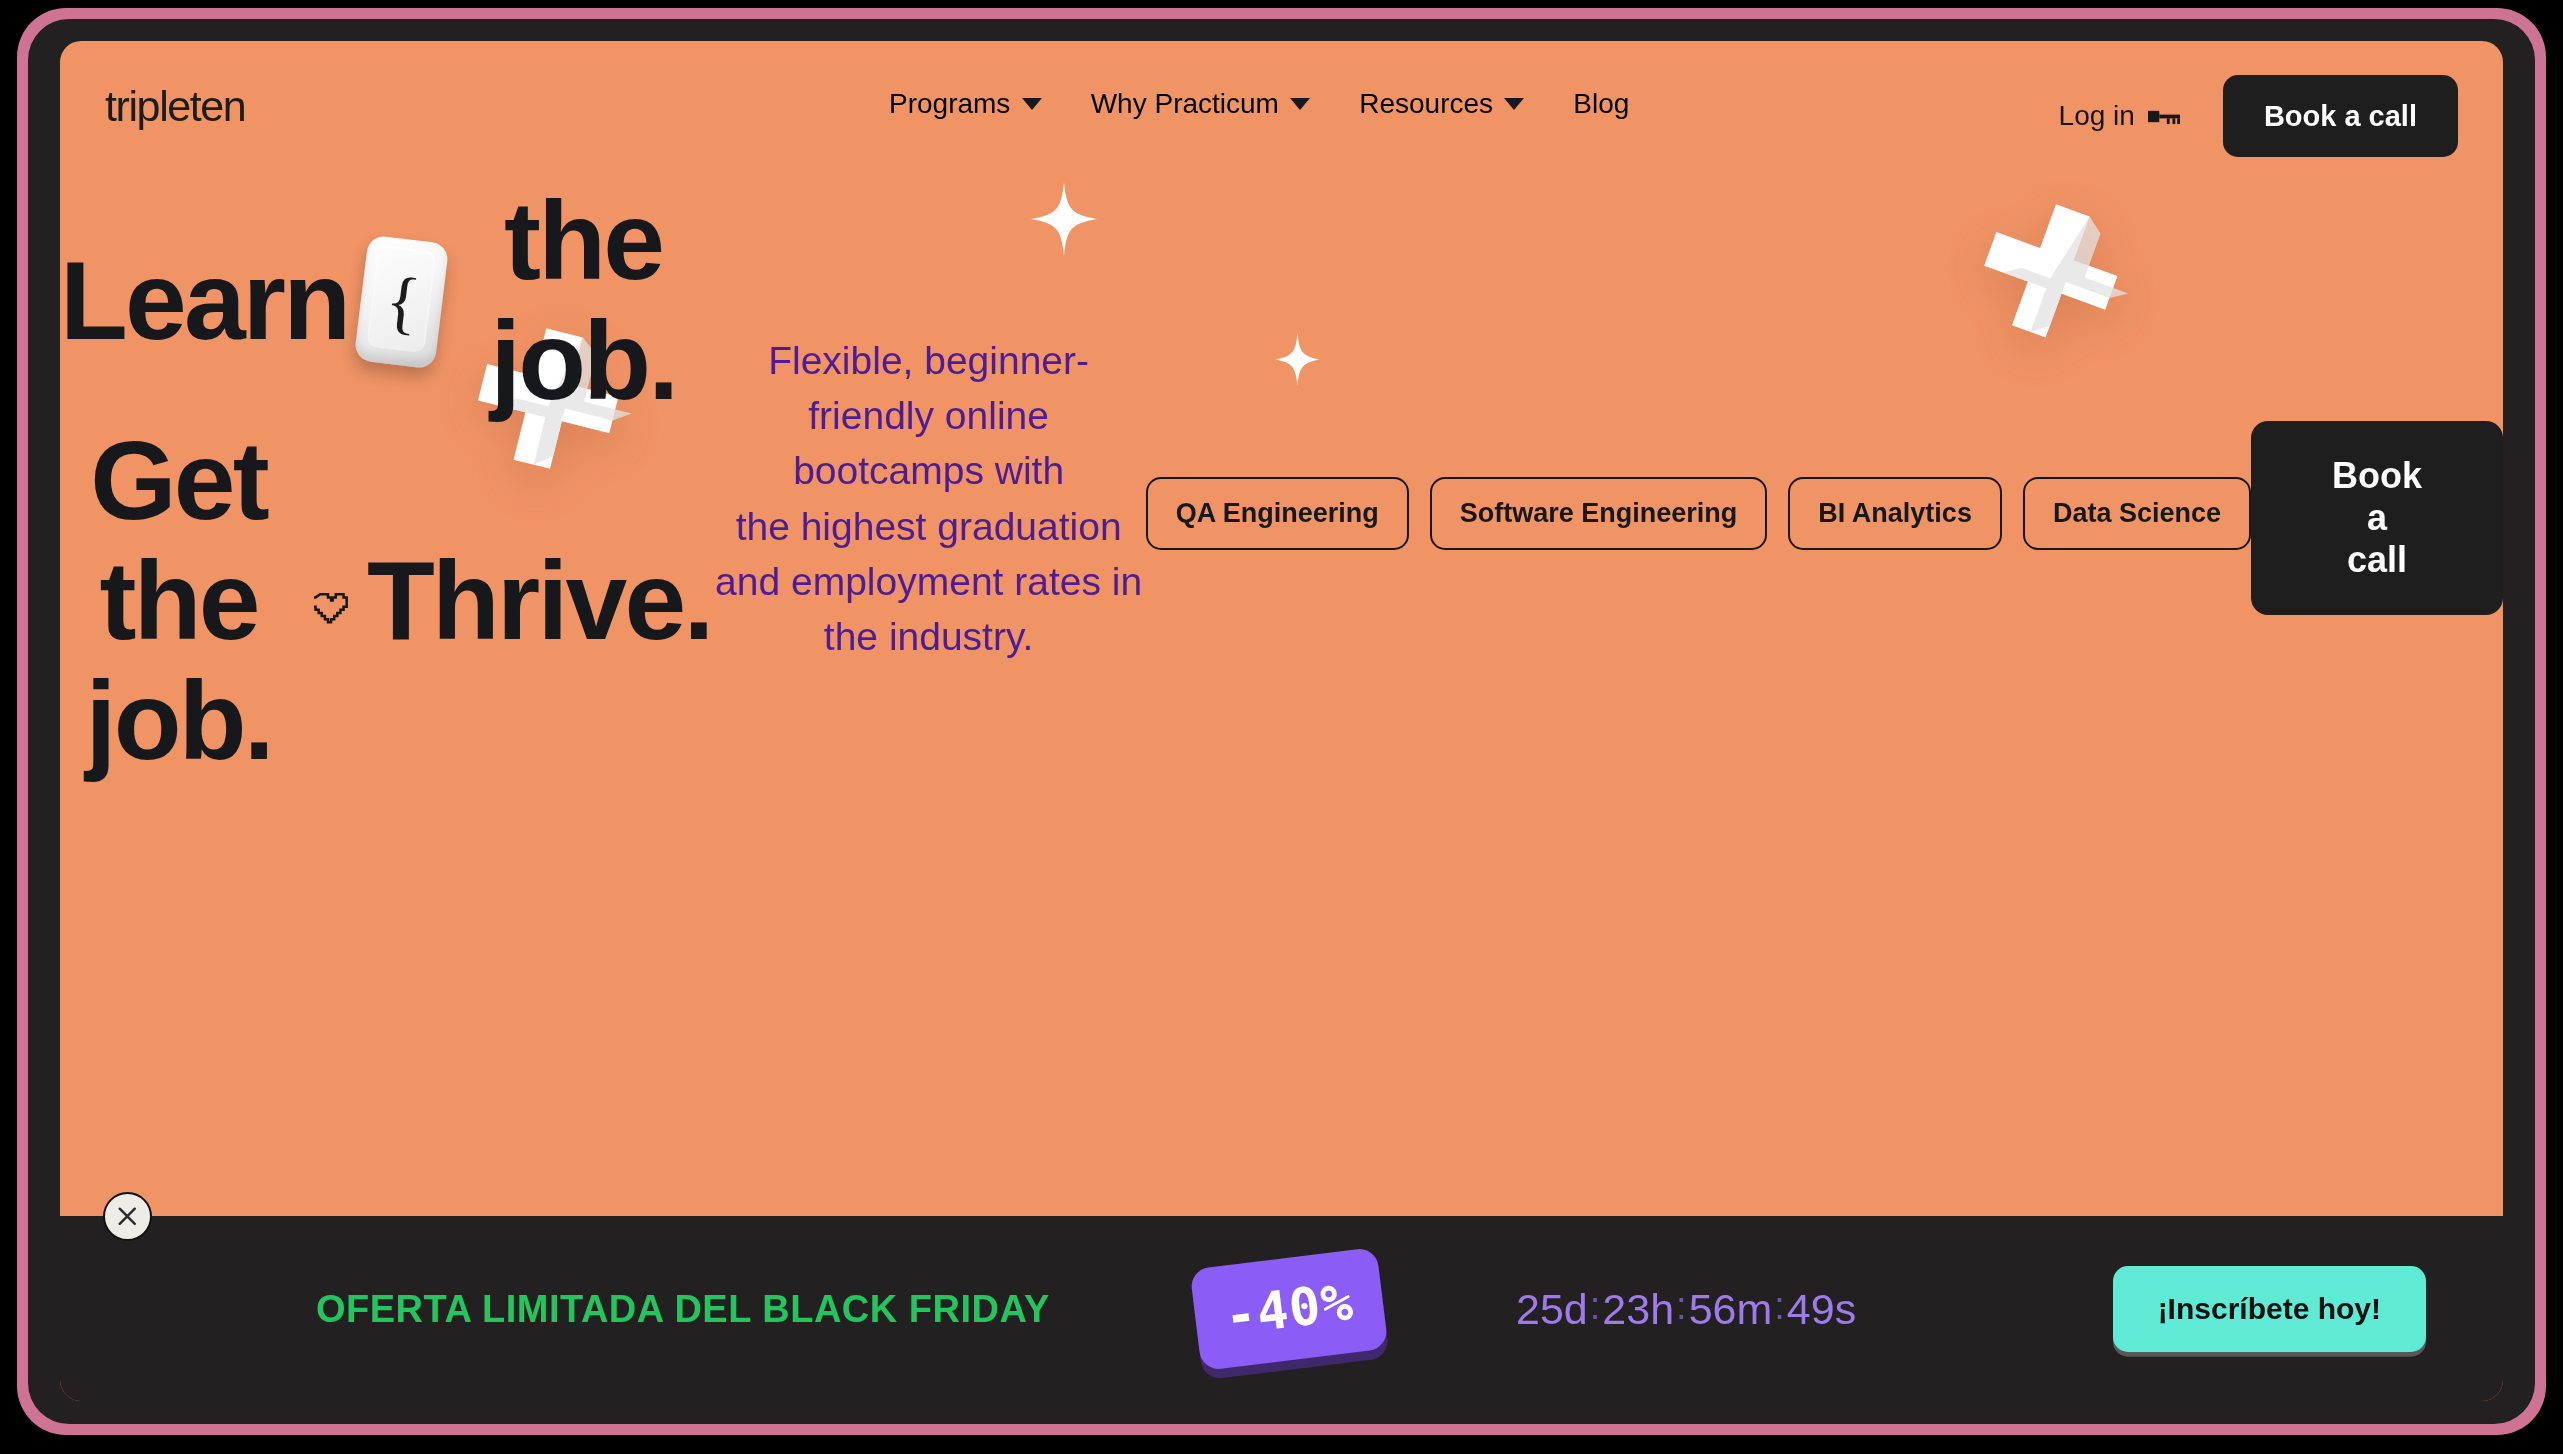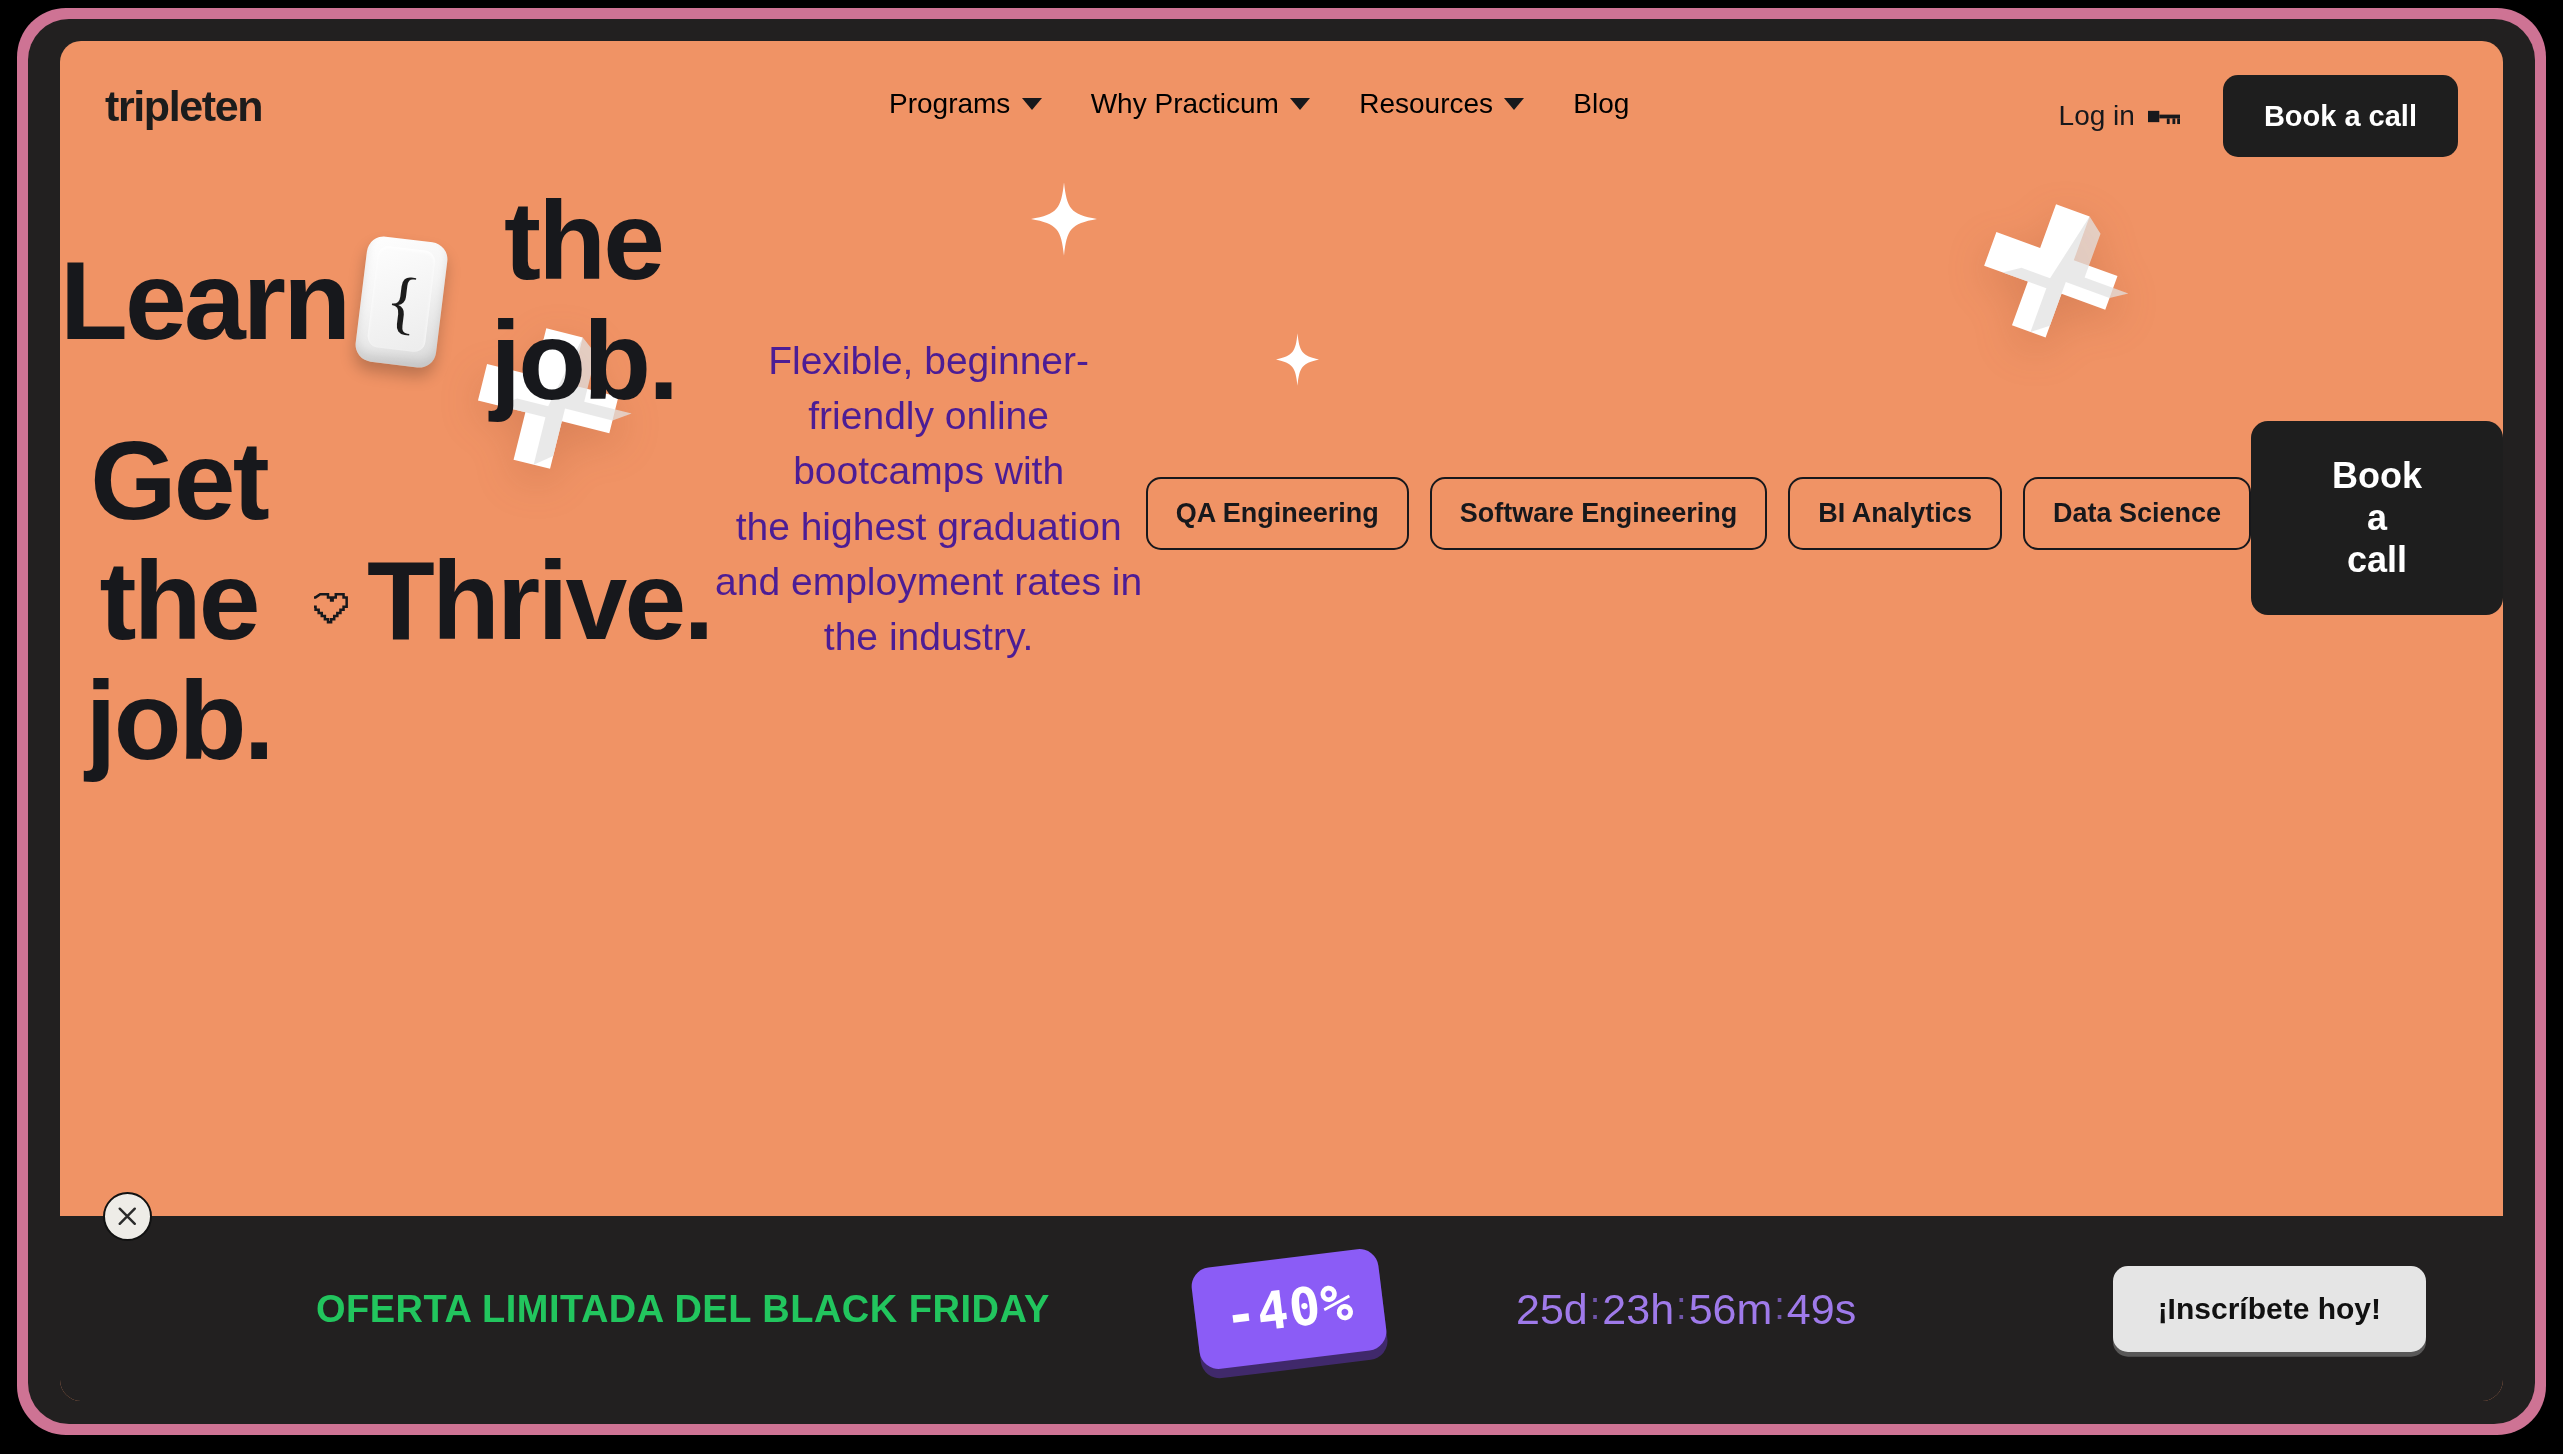--- a/index.html
+++ b/index.html
@@ -35,21 +35,21 @@
     overflow:hidden;
   }
 
   
   .nav{
     position:absolute; left:0; top:0; width:100%; height:132px;
     display:flex; align-items:center;
   }
   .logo{
     position:absolute; left:45px; top:41px;
-    font-size:43px; font-weight:bold; color:#1c1c1c;
+    font-size:43px; font-weight:normal; color:#1c1c1c;
     letter-spacing:-1.4px;
   }
   .nav-center{
     position:absolute; left:829px; top:47px;
     display:flex; align-items:center; gap:49px;
   }
   .nav-item{
     display:flex; align-items:center; gap:11.3px;
     font-size:28px; color:#000000; white-space:nowrap;
     cursor:pointer;
@@ -188,21 +188,21 @@
     letter-spacing:0.9px;
   }
   .countdown{
     position:absolute; left:1456px; top:50%; transform:translateY(-50%);
     display:flex; align-items:flex-start; gap:2px;
     font-size:43px; color:#9f7aea; white-space:nowrap;
   }
   .cd-sep{ color:#6f55a8; font-size:38px; }
   .banner-cta{
     position:absolute; right:77px; top:50%; transform:translateY(-50%);
-    background:#e5e5e5; color:#111;
+    background:#5eead4; color:#111;
     font-size:30px; font-weight:bold;
     padding:26px 45px; border-radius:15px;
     border:none; cursor:pointer;
     font-family:"Liberation Sans", sans-serif;
     box-shadow:0 4.7px 0 rgba(255,255,255,.25);
   }
 </style>
 </head>
 <body>
 

